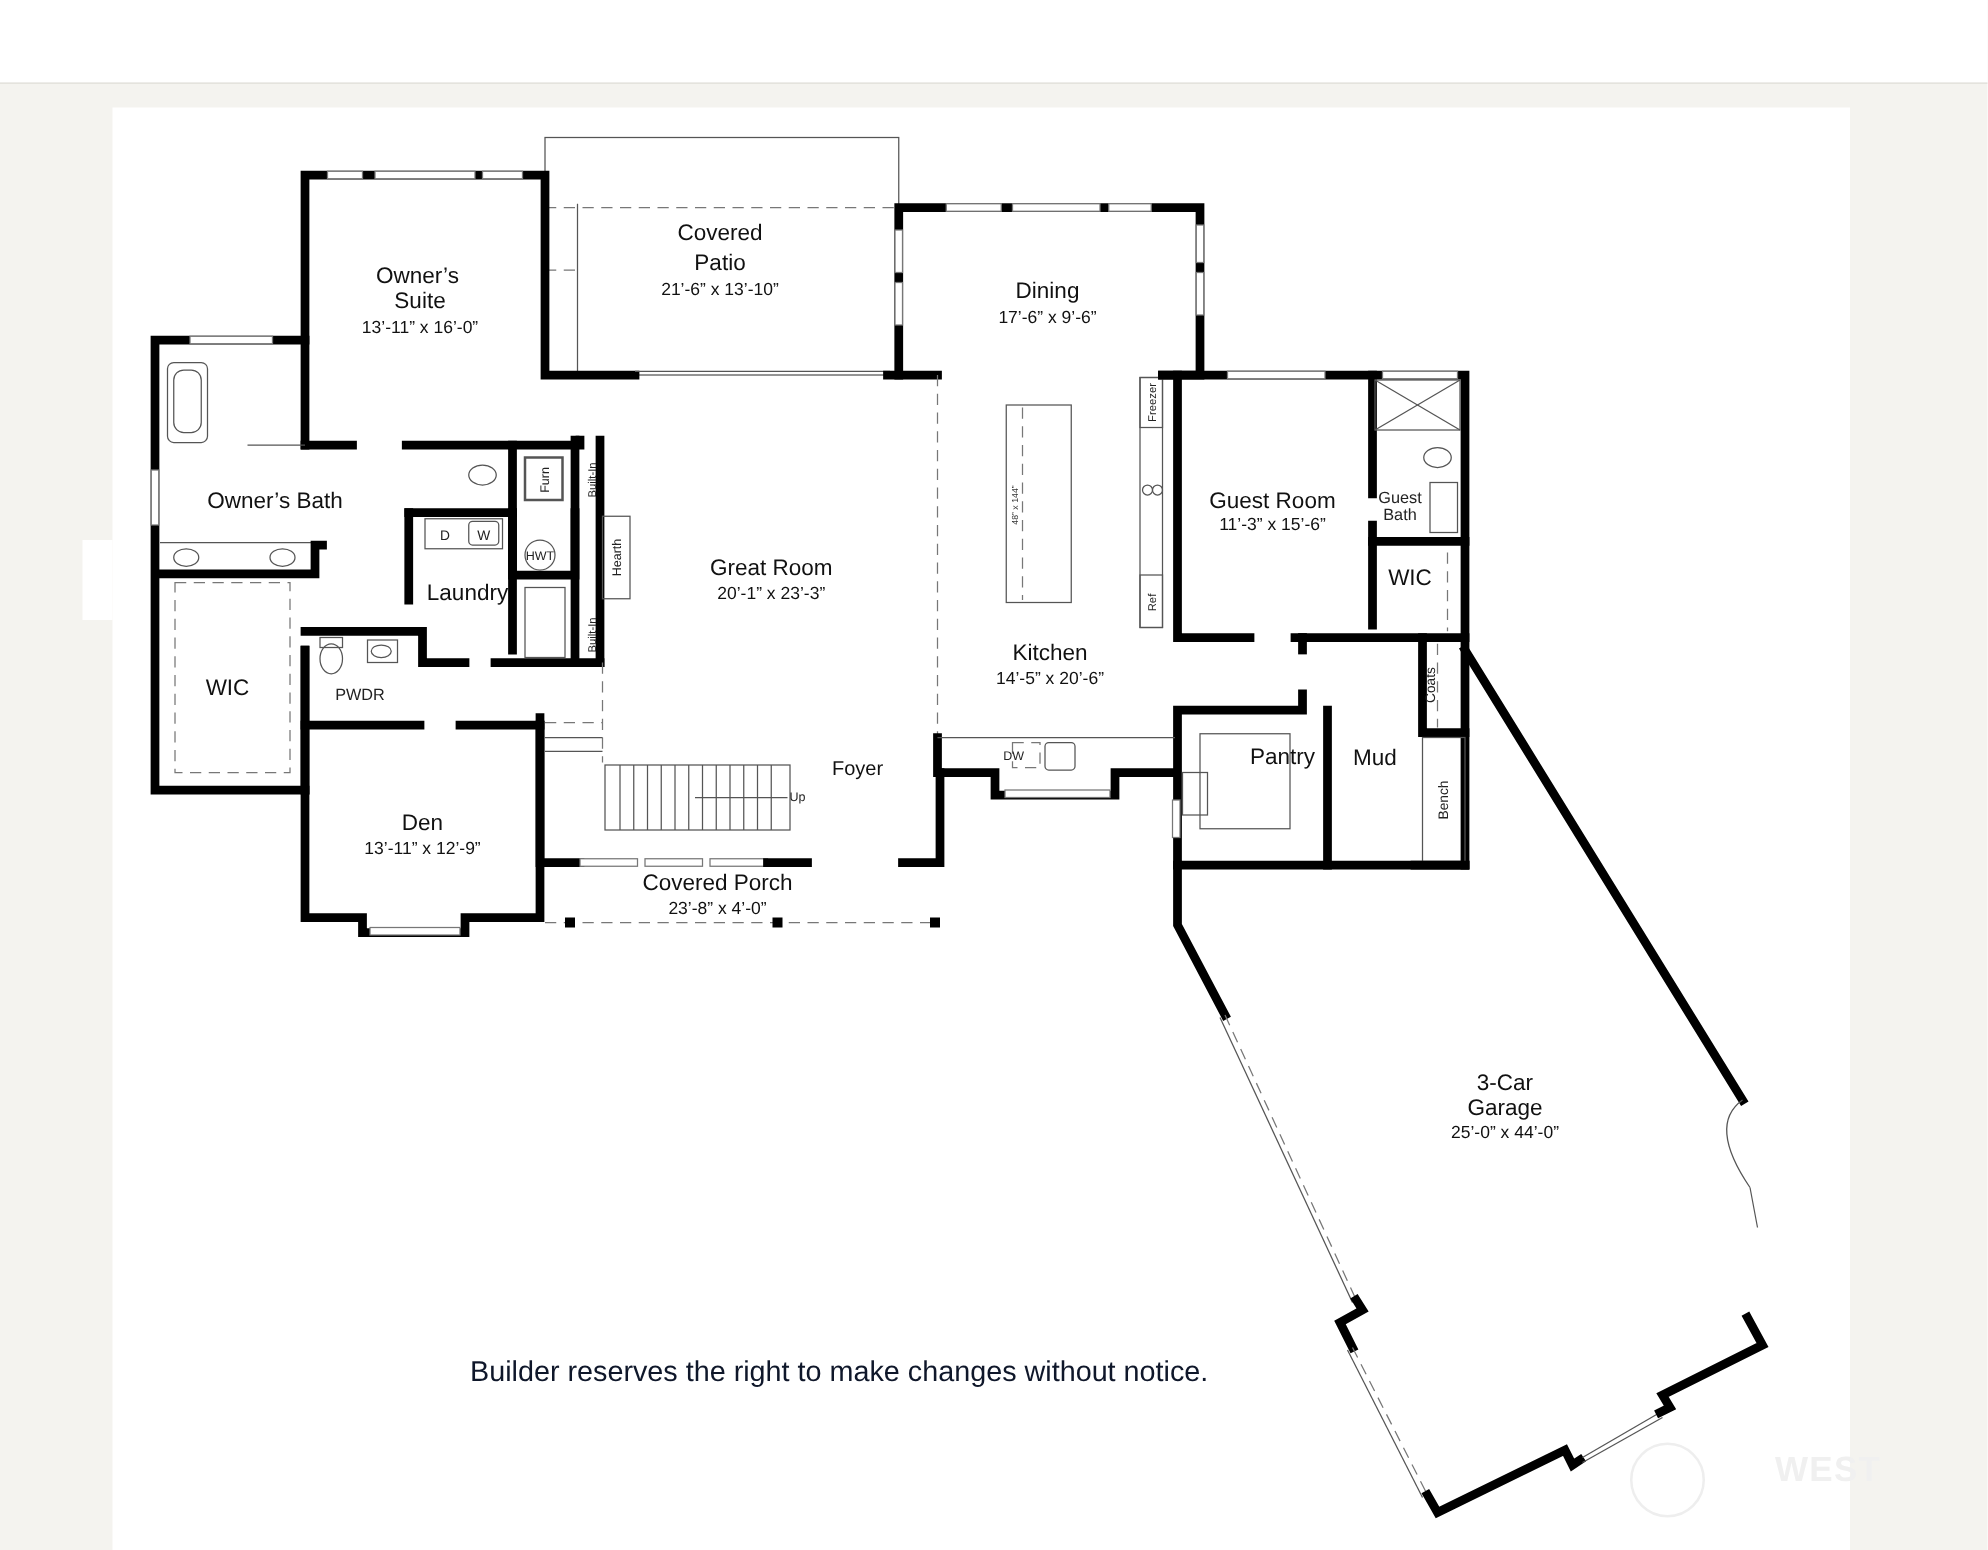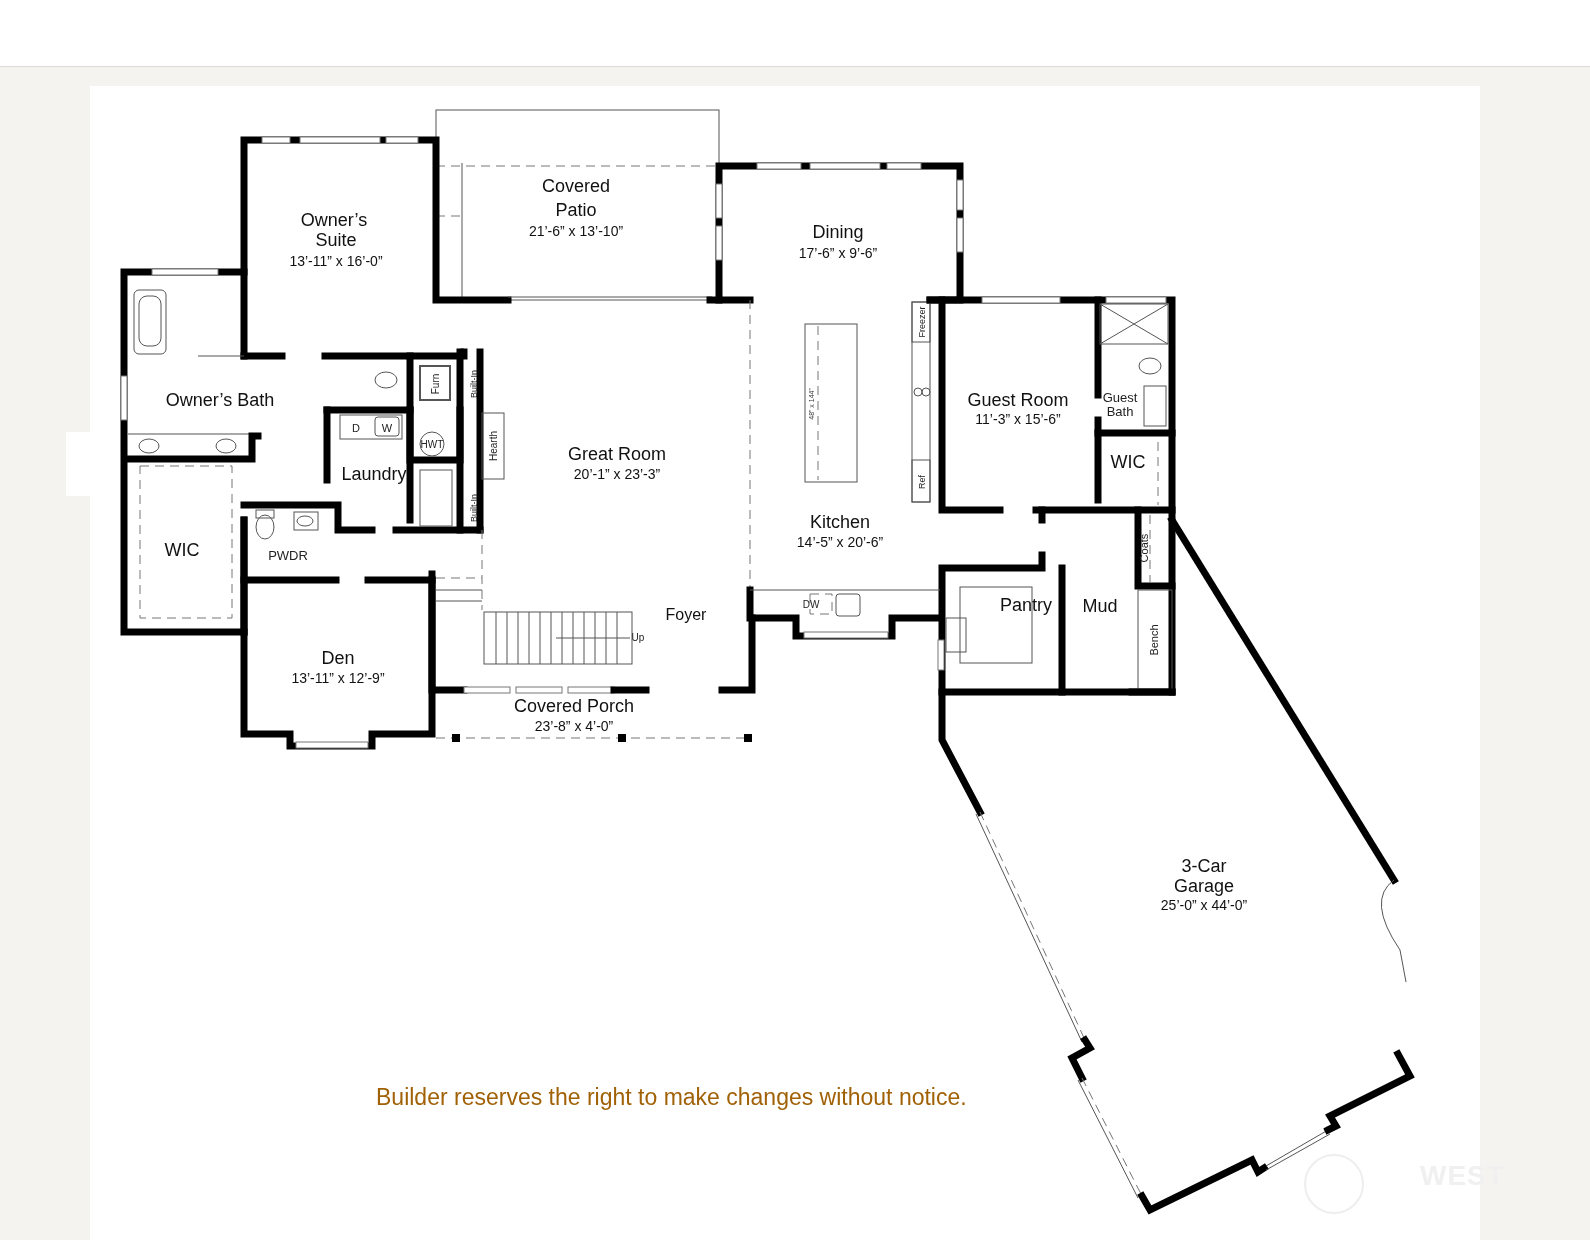--- a/index.html
+++ b/index.html
@@ -9,21 +9,21 @@
   .sidebox { position:absolute; left:66px; top:432px; width:24px; height:64px; background:#ffffff; }
   svg.plan { position:absolute; left:0; top:0; width:1590px; height:1240px; }
   .wall { fill:none; stroke:#000; stroke-width:7; stroke-linecap:square; stroke-linejoin:miter; }
   .thin { fill:none; stroke:#555; stroke-width:1; }
   .dash { fill:none; stroke:#777; stroke-width:1; stroke-dasharray:9 6; }
   .win { fill:#fff; stroke:#777; stroke-width:1; }
   .rl { font-family:"Liberation Sans", sans-serif; font-size:18px; fill:#111; text-anchor:middle; }
   .rd { font-family:"Liberation Sans", sans-serif; font-size:14px; fill:#111; text-anchor:middle; }
   .sm { font-family:"Liberation Sans", sans-serif; font-size:11px; fill:#222; text-anchor:middle; }
   .xs { font-family:"Liberation Sans", sans-serif; font-size:7px; fill:#333; text-anchor:middle; }
-  .disclaimer { position:absolute; left:376px; top:1084px; font-family:"Liberation Sans", sans-serif; font-size:23px; color:#a16207; }
+  .disclaimer { position:absolute; left:376px; top:1084px; font-family:"Liberation Sans", sans-serif; font-size:23px; color:#0f172a; }
   .watermark { position:absolute; left:1304px; top:1154px; width:56px; height:56px; border-radius:50%; border:2px solid #eeeeee; }
   .wm-text { position:absolute; left:1420px; top:1160px; font-family:"Liberation Sans", sans-serif; font-size:28px; font-weight:bold; color:#f0f0f0; letter-spacing:1px; }
 </style>
 </head>
 <body>
 
 <div class="topbar"></div>
 <div class="sheet"></div>
 <div class="sidebox"></div>
 

